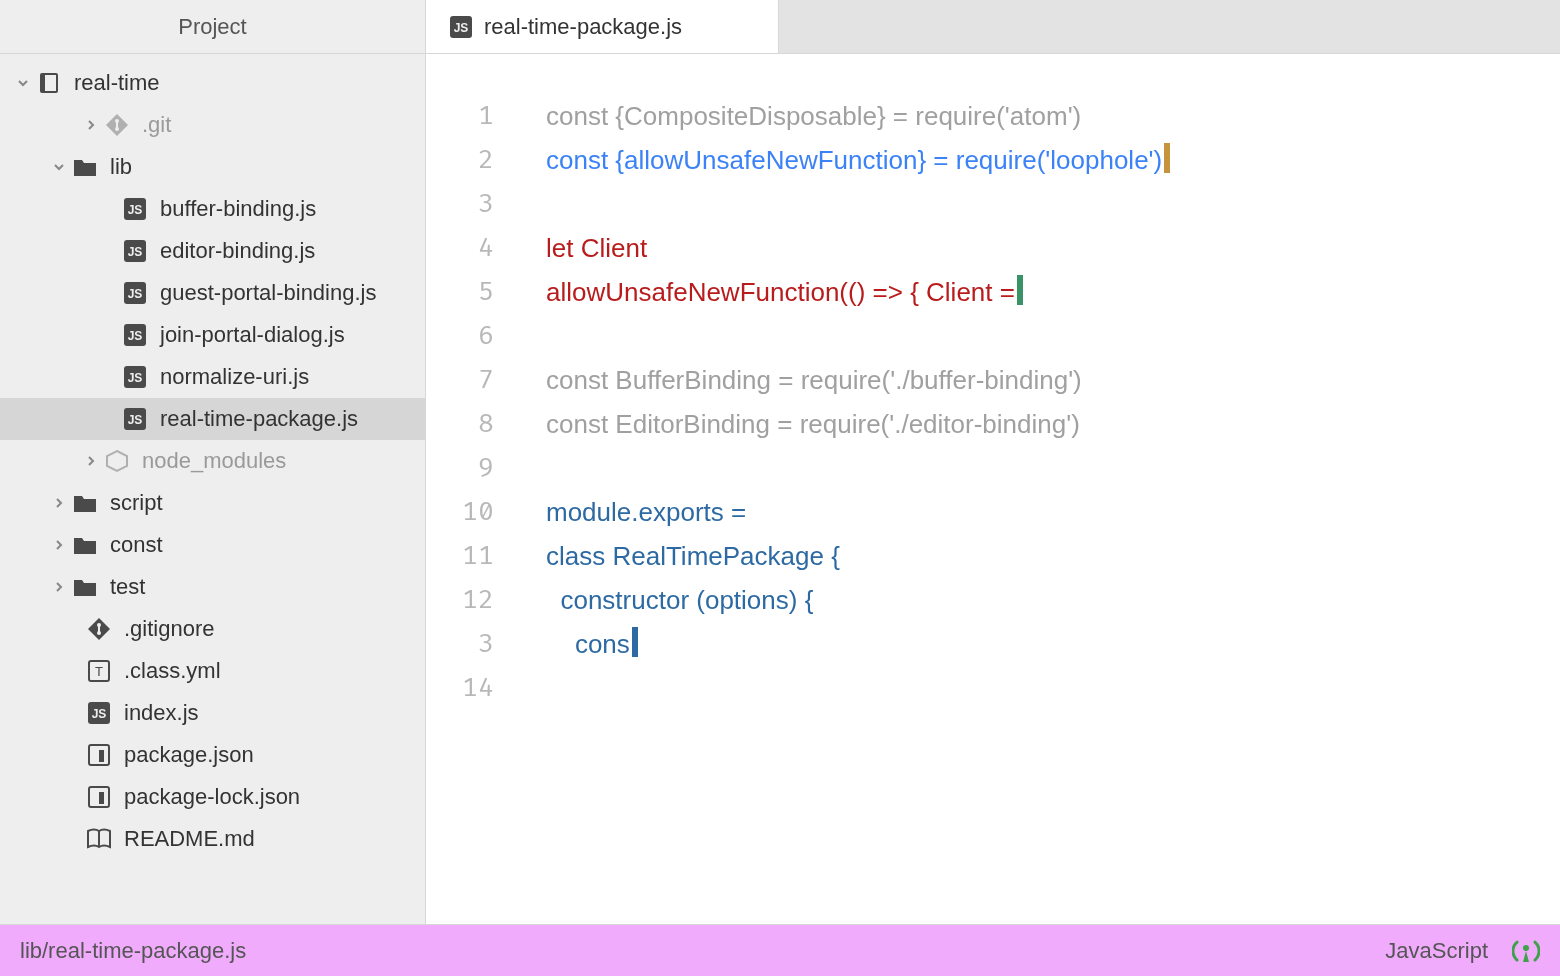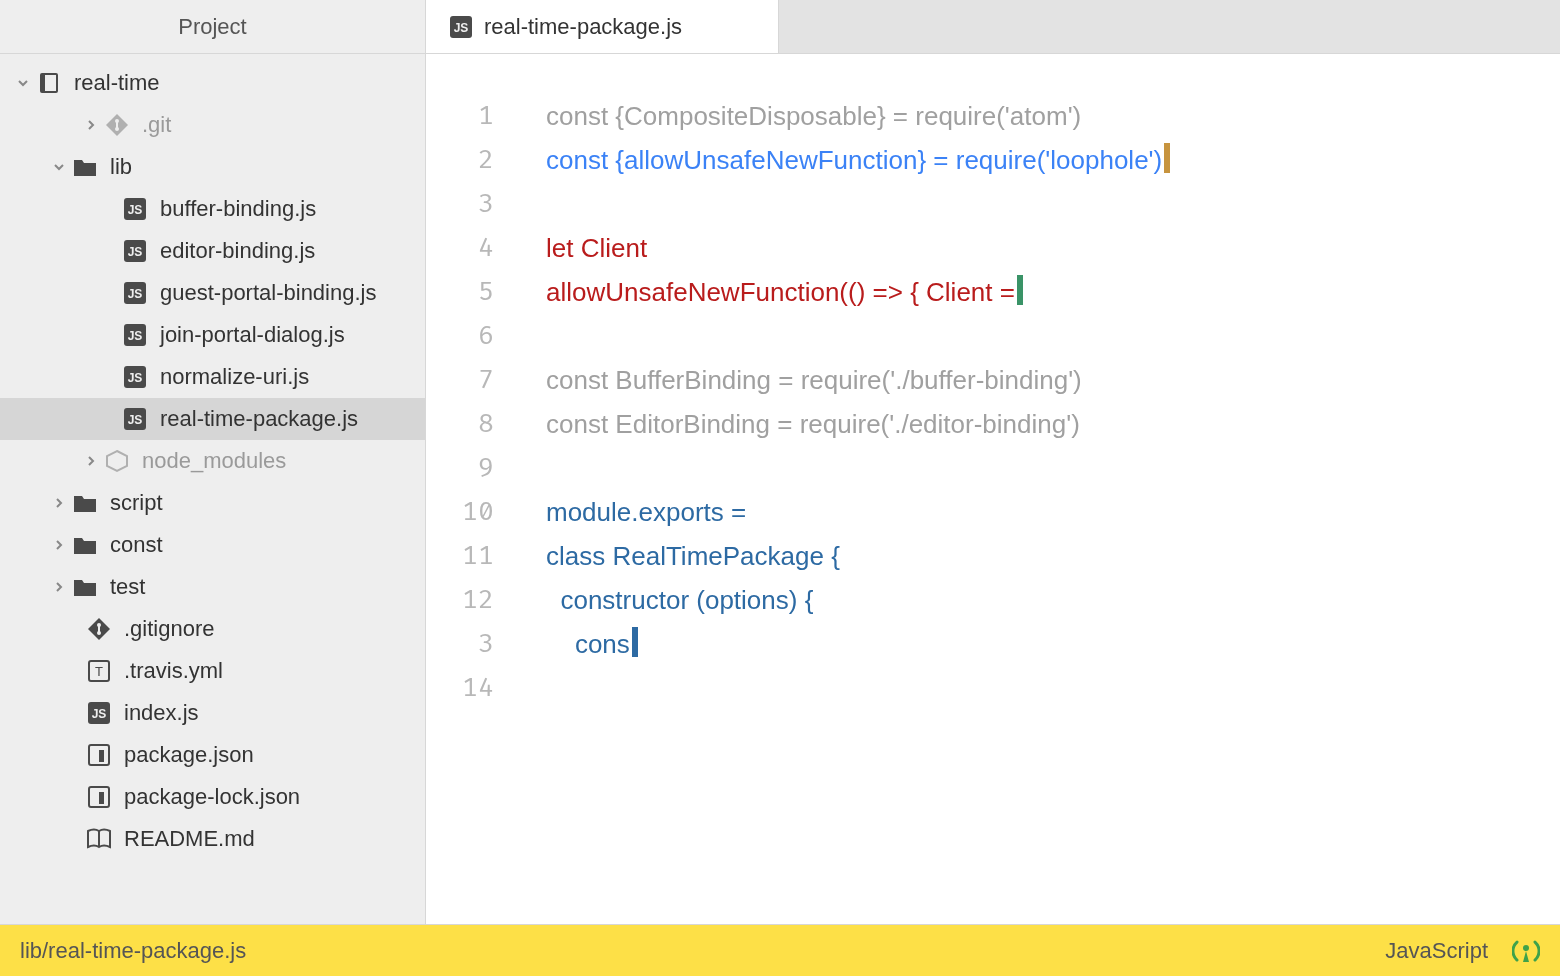--- a/index.html
+++ b/index.html
@@ -1,19 +1,19 @@
 <!DOCTYPE html>
 <html><head>
 <meta charset="utf-8">
 <style>
   * { margin: 0; padding: 0; box-sizing: border-box; }
   html, body { width: 1560px; height: 976px; font-family: -apple-system, BlinkMacSystemFont, "Segoe UI", Helvetica, Arial, sans-serif; background: #fbfbfb; color: #333; overflow: hidden; }
   .app { display: flex; flex-direction: column; width: 100%; height: 100%; border-radius: 9px; }
   .main { display: flex; flex: 1; min-height: 0; }
-  .status-bar { height: 52px; border-top: 1px solid #d7d7d7; display: flex; align-items: center; padding: 0 20px; font-size: 22px; color: #555; background: #fde047; justify-content: space-between; }
+  .status-bar { height: 52px; border-top: 1px solid #d7d7d7; display: flex; align-items: center; padding: 0 20px; font-size: 22px; color: #555; background: #f0abfc; justify-content: space-between; }
   .status-right { display: flex; align-items: flex-end; gap: 24px; }
   .signal { color: #3fa24a; font-weight: bold; position: relative; }
 
   
   .sidebar { width: 426px; border-right: 1px solid #d7d7d7; display: flex; flex-direction: column; background: #eee; }
   .sidebar-header { height: 54px; display: flex; align-items: center; justify-content: center; color: #555; font-size: 22px; border-bottom: 1px solid #d7d7d7; }
   .tree { flex: 1; overflow: auto; padding-top: 8px; }
   .tree-row { display: flex; align-items: center; height: 42px; font-size: 22px; color: #333; cursor: default; white-space: nowrap; }
   .tree-row.muted { color: #9a9a9a; padding-left: 32px; }
   .tree-row.selected { background: #d6d6d6; }
@@ -242,21 +242,21 @@
           <div class="tree-row">
             <span class="pad" style="width:52px"></span>
             <span class="chev"></span>
             <span class="pad" style="width:14px"></span>
             <span class="icon">
               <svg width="22" height="22" viewBox="0 0 22 22">
                 <rect x="1" y="1" width="20" height="20" rx="2" fill="none" stroke="#4a4a4a" stroke-width="2"></rect>
                 <text x="11" y="16" font-size="13" font-family="Arial" fill="#4a4a4a" text-anchor="middle">T</text>
               </svg>
             </span>
-            <span>.travis.yml</span>
+            <span>.class.yml</span>
           </div>
           <div class="tree-row">
             <span class="pad" style="width:52px"></span>
             <span class="chev"></span>
             <span class="pad" style="width:14px"></span>
             <span class="icon">
               <svg width="22" height="22" viewBox="0 0 22 22">
                 <rect x="0" y="0" width="22" height="22" rx="3" fill="#4a4a4a"></rect>
                 <text x="11" y="16" font-size="12" font-weight="bold" font-family="Arial" fill="#eee" text-anchor="middle">JS</text>
               </svg>

